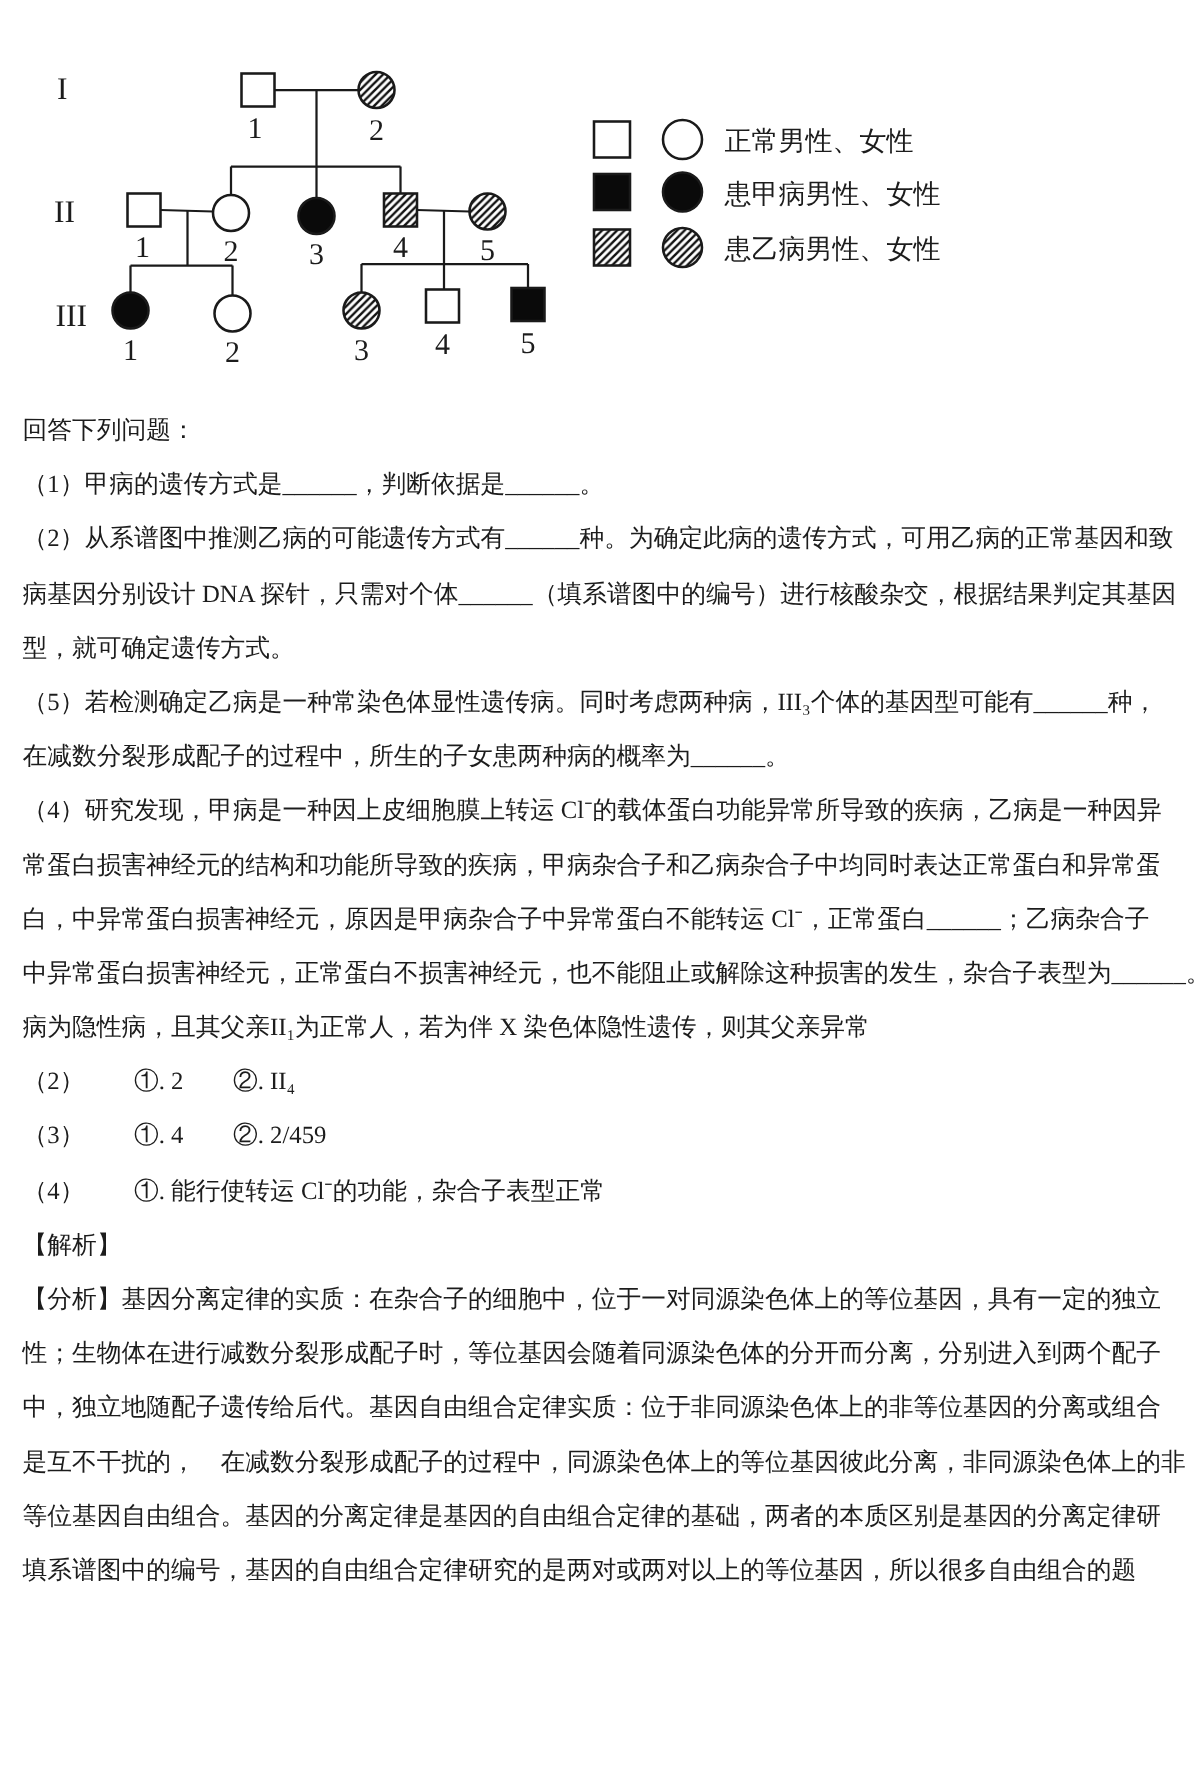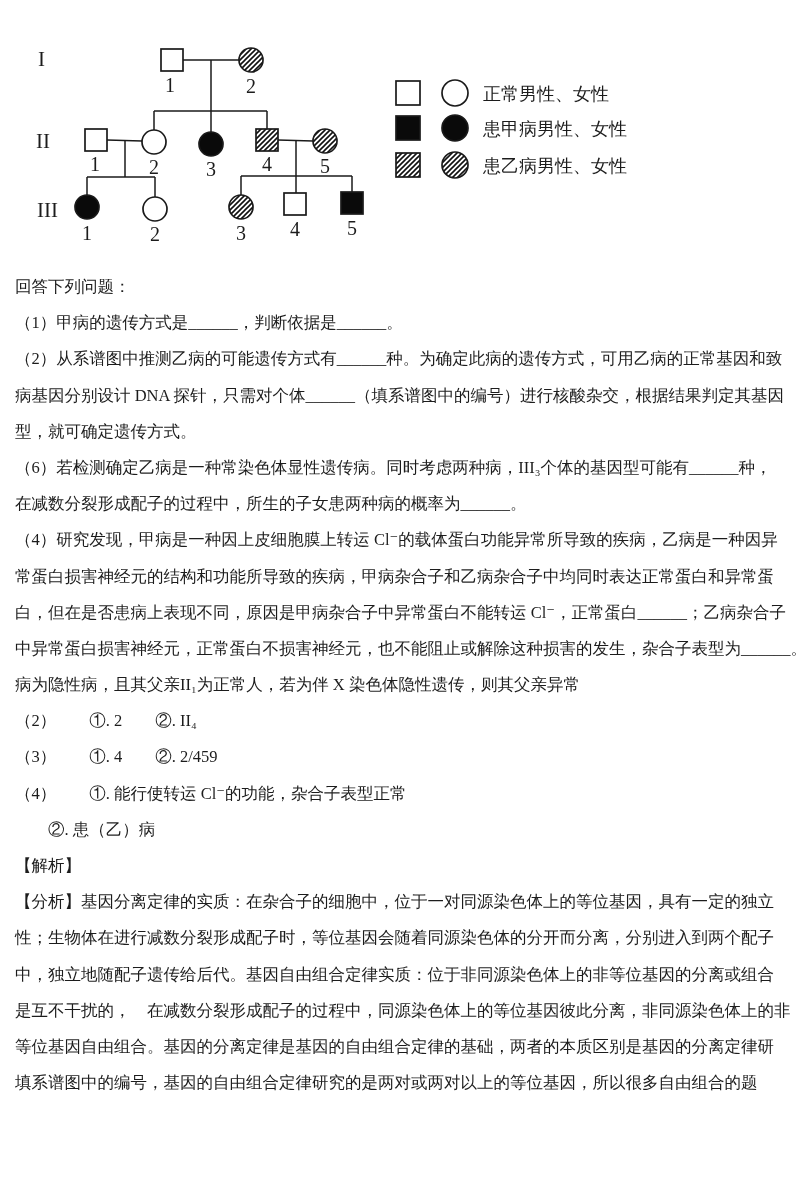--- a/index.html
+++ b/index.html
@@ -29,20 +29,21 @@
   .s-normal { fill: #ffffff; }
   .s-a { fill: #0a0a0a; }
   .s-b { fill: url(#hatch); }
   .conn { stroke: #1a1a1a; stroke-width: 1.5; }
   .doc {
     position: absolute;
     left: 15px;
     top: 269px;
     width: 770px;
     font-size: 16.5px;
+    font-family: Liberation Serif, serif;
   }
   .line {
     height: 36.2px;
     line-height: 36.2px;
     white-space: nowrap;
   }
 </style>
 </head>
 <body>
 
@@ -149,31 +150,30 @@
       </g>
     </svg>
   </div>
 
   <div class="doc">
     <div class="line">回答下列问题：</div>
     <div class="line">（1）甲病的遗传方式是______，判断依据是______。</div>
     <div class="line">（2）从系谱图中推测乙病的可能遗传方式有______种。为确定此病的遗传方式，可用乙病的正常基因和致</div>
     <div class="line">病基因分别设计 DNA 探针，只需对个体______（填系谱图中的编号）进行核酸杂交，根据结果判定其基因</div>
     <div class="line">型，就可确定遗传方式。</div>
-    <div class="line">（6）若检测确定乙病是一种常染色体显性遗传病。同时考虑两种病，III₃个体的基因型可能有______种，</div>
+    <div class="line">（5）若检测确定乙病是一种常染色体显性遗传病。同时考虑两种病，III₃个体的基因型可能有______种，</div>
     <div class="line">在减数分裂形成配子的过程中，所生的子女患两种病的概率为______。</div>
     <div class="line">（4）研究发现，甲病是一种因上皮细胞膜上转运 Cl⁻的载体蛋白功能异常所导致的疾病，乙病是一种因异</div>
     <div class="line">常蛋白损害神经元的结构和功能所导致的疾病，甲病杂合子和乙病杂合子中均同时表达正常蛋白和异常蛋</div>
-    <div class="line">白，但在是否患病上表现不同，原因是甲病杂合子中异常蛋白不能转运 Cl⁻，正常蛋白______；乙病杂合子</div>
+    <div class="line">白，中异常蛋白损害神经元，原因是甲病杂合子中异常蛋白不能转运 Cl⁻，正常蛋白______；乙病杂合子</div>
     <div class="line">中异常蛋白损害神经元，正常蛋白不损害神经元，也不能阻止或解除这种损害的发生，杂合子表型为______。</div>
     <div class="line">病为隐性病，且其父亲II₁为正常人，若为伴 X 染色体隐性遗传，则其父亲异常</div>
     <div class="line">（2）　　①. 2　　②. II₄</div>
     <div class="line">（3）　　①. 4　　②. 2/459</div>
     <div class="line">（4）　　①. 能行使转运 Cl⁻的功能，杂合子表型正常</div>
-    <div class="line">　　②. 患（乙）病</div>
     <div class="line">【解析】</div>
     <div class="line">【分析】基因分离定律的实质：在杂合子的细胞中，位于一对同源染色体上的等位基因，具有一定的独立</div>
     <div class="line">性；生物体在进行减数分裂形成配子时，等位基因会随着同源染色体的分开而分离，分别进入到两个配子</div>
     <div class="line">中，独立地随配子遗传给后代。基因自由组合定律实质：位于非同源染色体上的非等位基因的分离或组合</div>
     <div class="line">是互不干扰的，　在减数分裂形成配子的过程中，同源染色体上的等位基因彼此分离，非同源染色体上的非</div>
     <div class="line">等位基因自由组合。基因的分离定律是基因的自由组合定律的基础，两者的本质区别是基因的分离定律研</div>
     <div class="line">填系谱图中的编号，基因的自由组合定律研究的是两对或两对以上的等位基因，所以很多自由组合的题</div>
   </div>
 
 </div>

